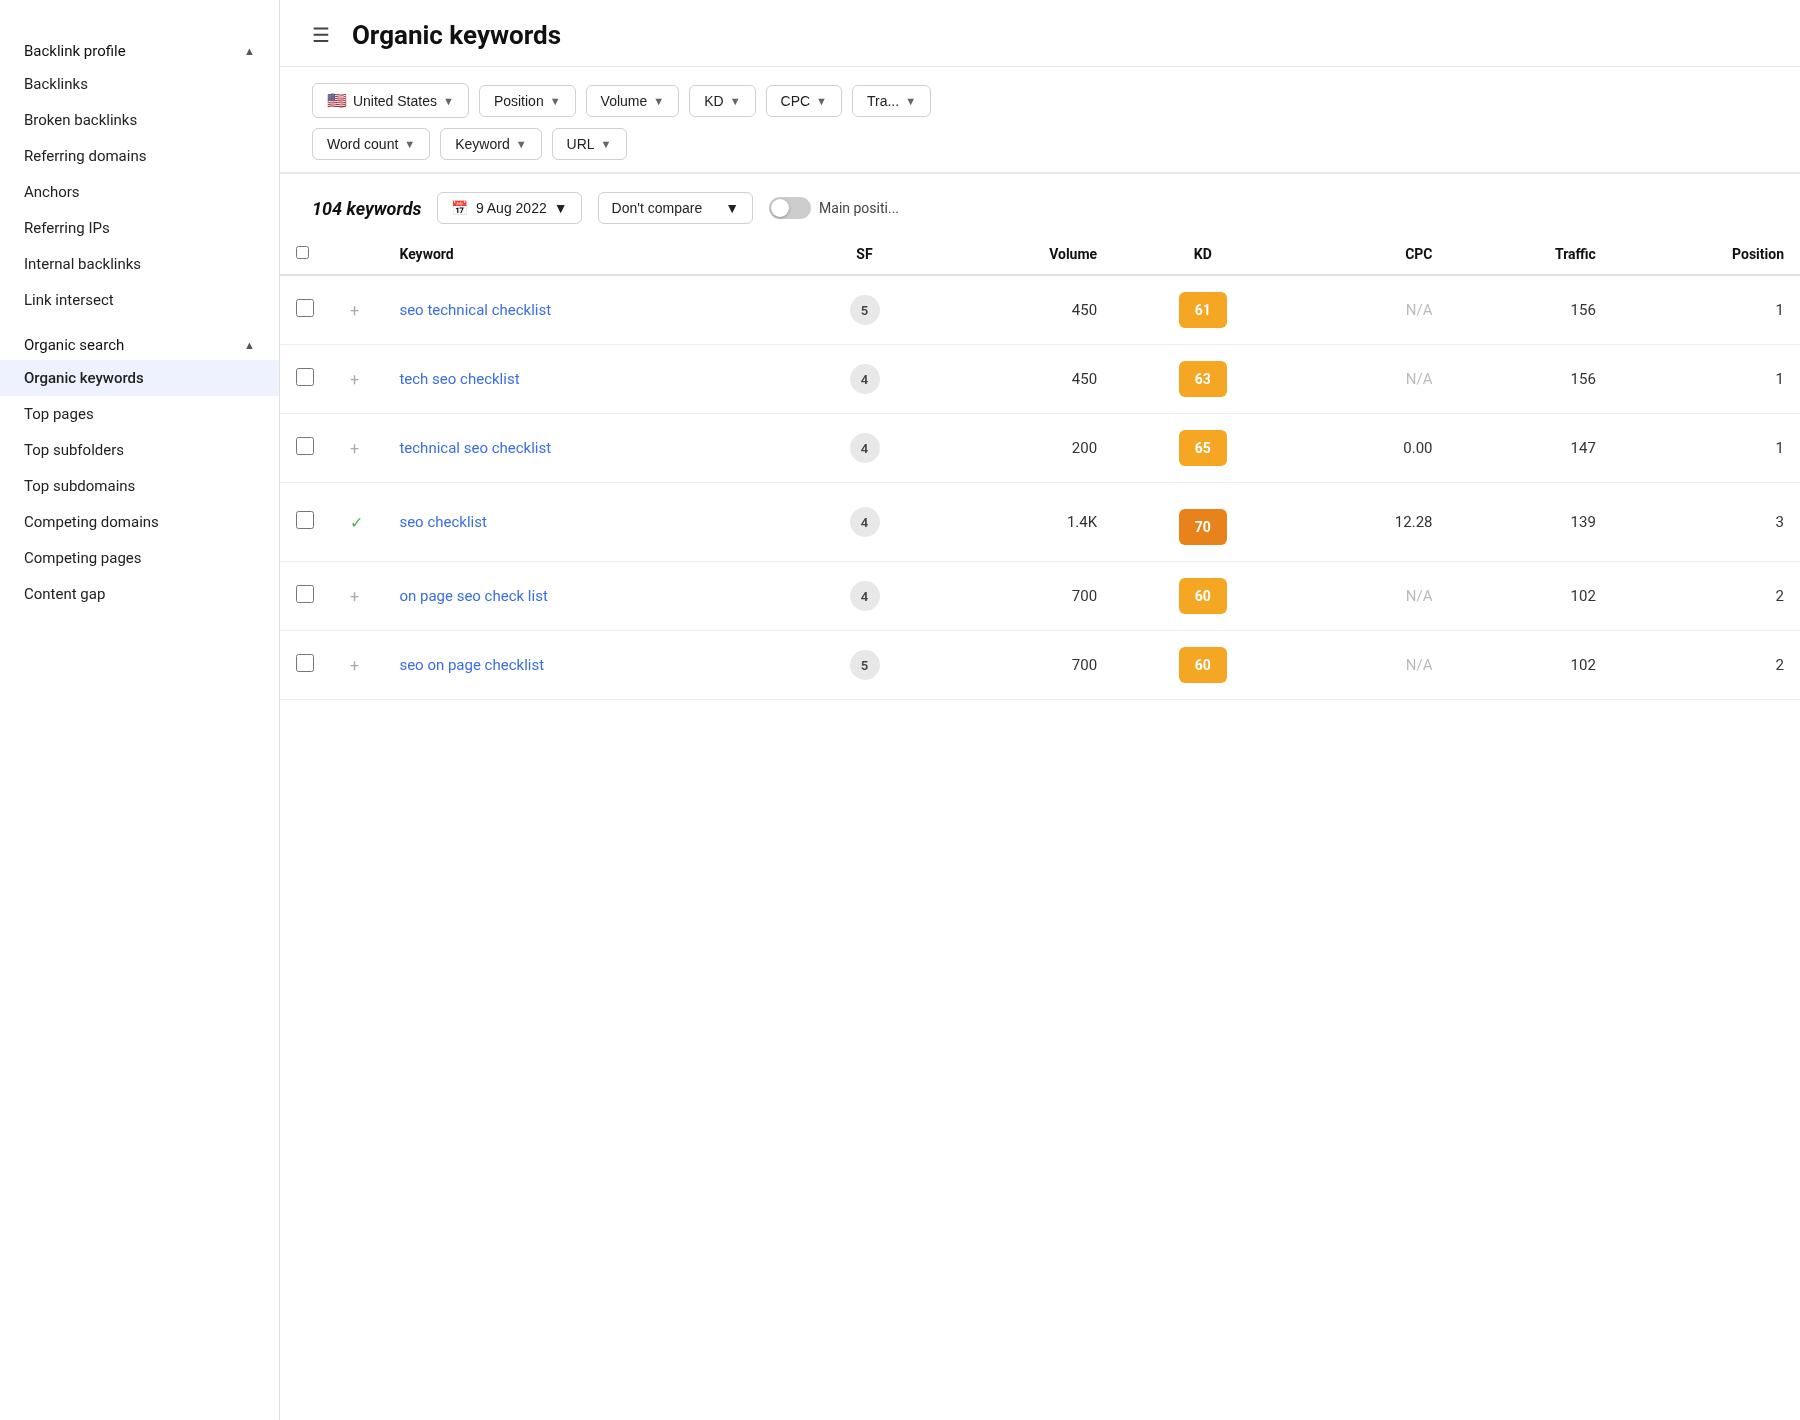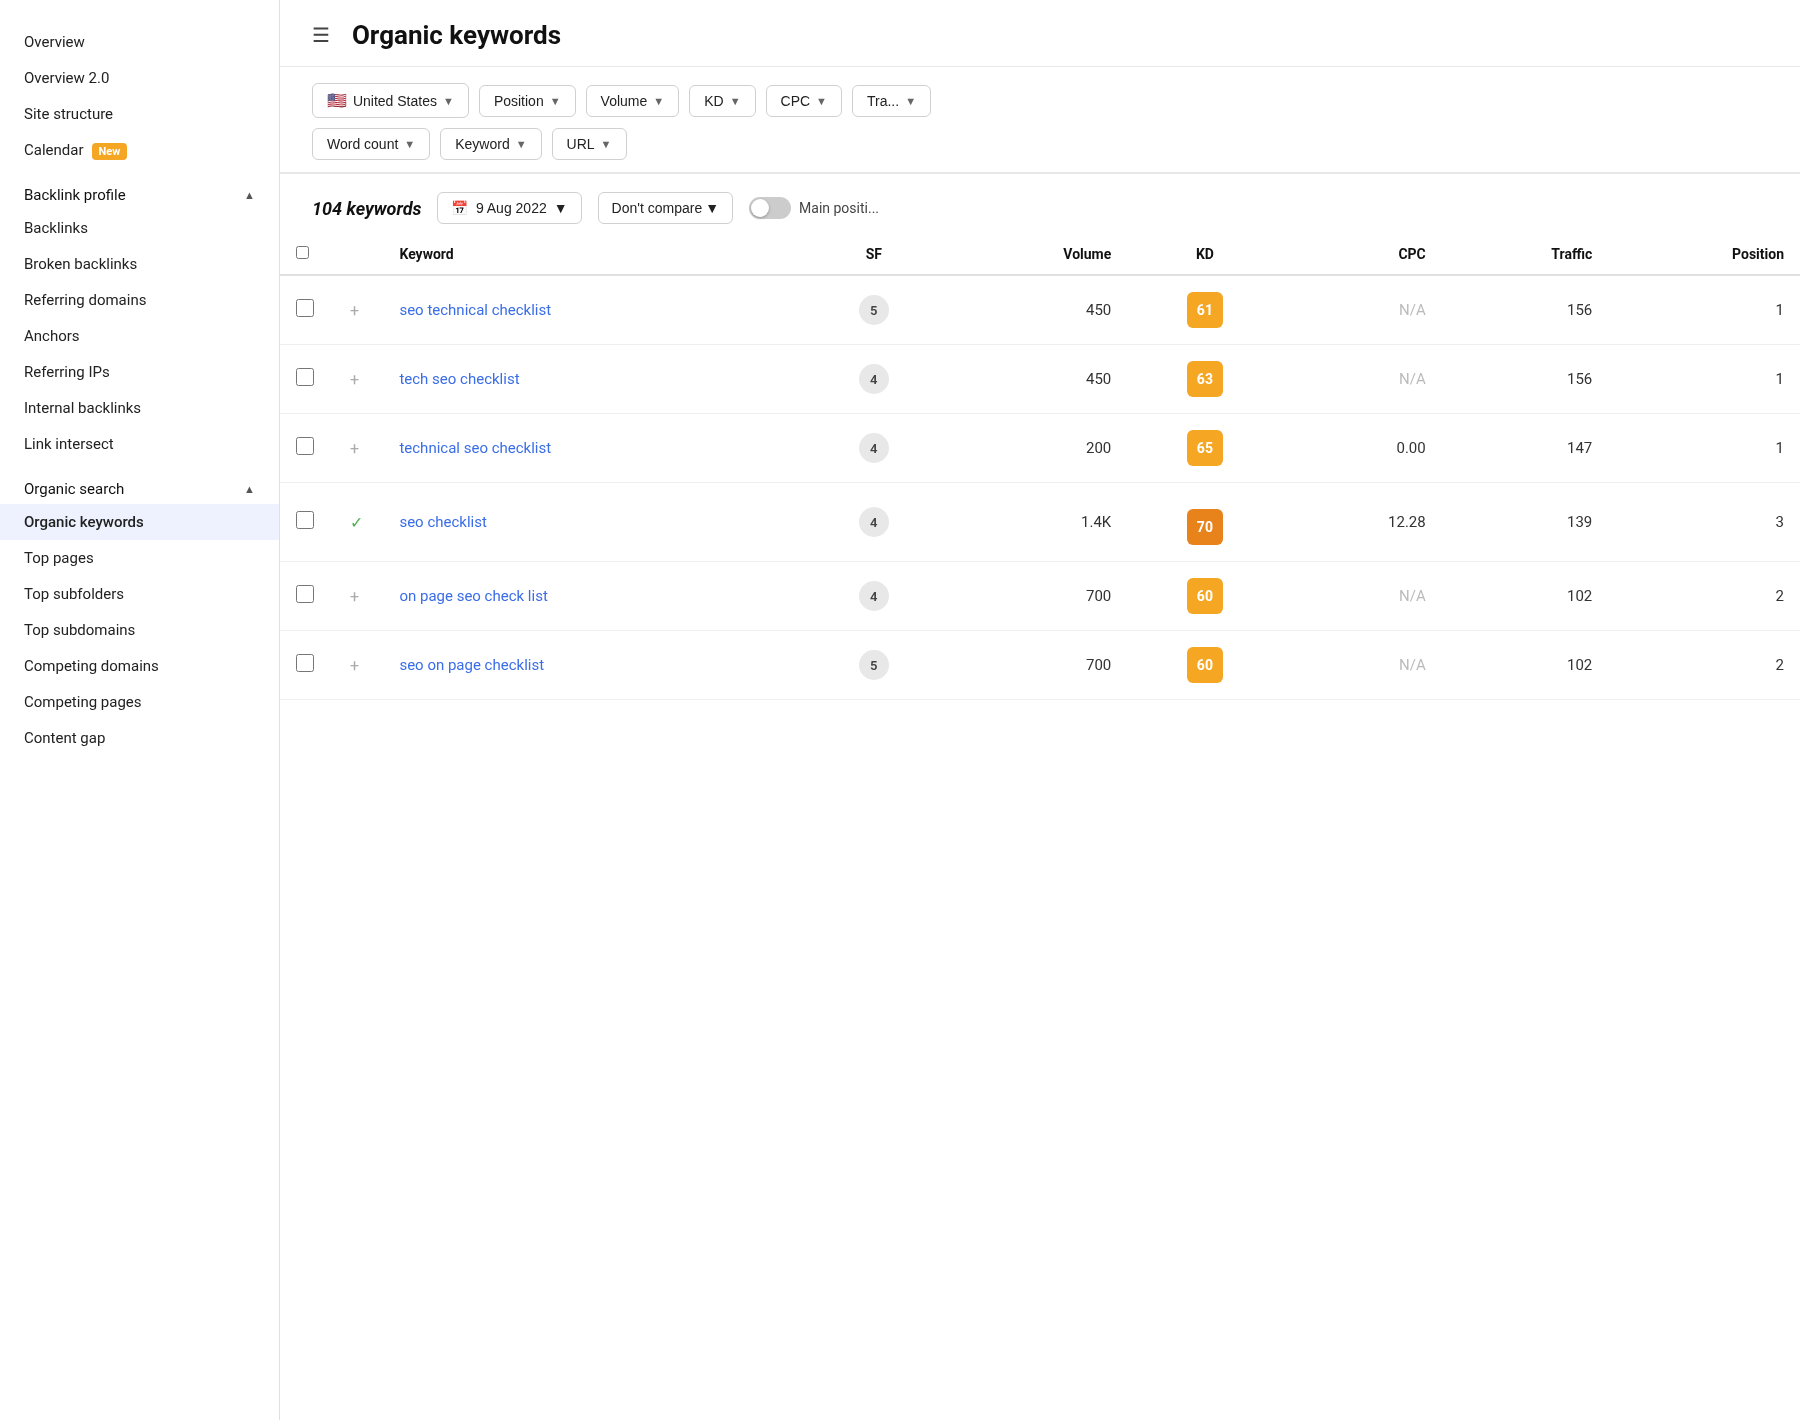--- a/index.html
+++ b/index.html
@@ -142,21 +142,21 @@
       border-radius: 6px;
       background: #fff;
       padding: 7px 13px;
       font-size: 14px;
       cursor: pointer;
       color: #222;
     }
     .compare-btn {
       display: flex;
       align-items: center;
-      gap: 3px;
+      gap: 23px;
       border: 1.5px solid #d0d0d0;
       border-radius: 6px;
       background: #fff;
       padding: 7px 13px;
       font-size: 14px;
       cursor: pointer;
       color: #222;
     }
     .toggle-wrap {
       display: flex;
@@ -262,21 +262,21 @@
       border-radius: 50%;
       background: #e8e8e8;
       color: #444;
       font-size: 13px;
       font-weight: 600;
     }
     .kd-badge {
       display: inline-flex;
       align-items: center;
       justify-content: center;
-      width: 36px;
+      width: 48px;
       height: 36px;
       border-radius: 6px;
       font-size: 14px;
       font-weight: 700;
       color: #fff;
     }
     .kd-orange { background: #f5a623; }
     .kd-orange-dark { background: #e8821a; margin-top: 10px; }
 
     .row-check {
@@ -294,26 +294,20 @@
     .row-action.check-green {
       color: #4caf50;
     }
     td.na-cell { color: #bbb; }
   </style>
 </head>
 <body>
 
 <aside class="sidebar">
 
-  <div id="sidebar-top-items">
-      <div class="sidebar-item">Overview</div>
-      <div class="sidebar-item">Overview 2.0</div>
-      <div class="sidebar-item">Site structure</div>
-      <div class="sidebar-item">Calendar<span class="badge-new">New</span></div>
-    </div>
 
   <div id="sidebar-sections">
       <div class="sidebar-section-header">
         <span>Backlink profile</span>
         <span class="arrow">▲</span>
       </div>
       <div class="sidebar-item">Backlinks</div>
       <div class="sidebar-item">Broken backlinks</div>
       <div class="sidebar-item">Referring domains</div>
       <div class="sidebar-item">Anchors</div>

